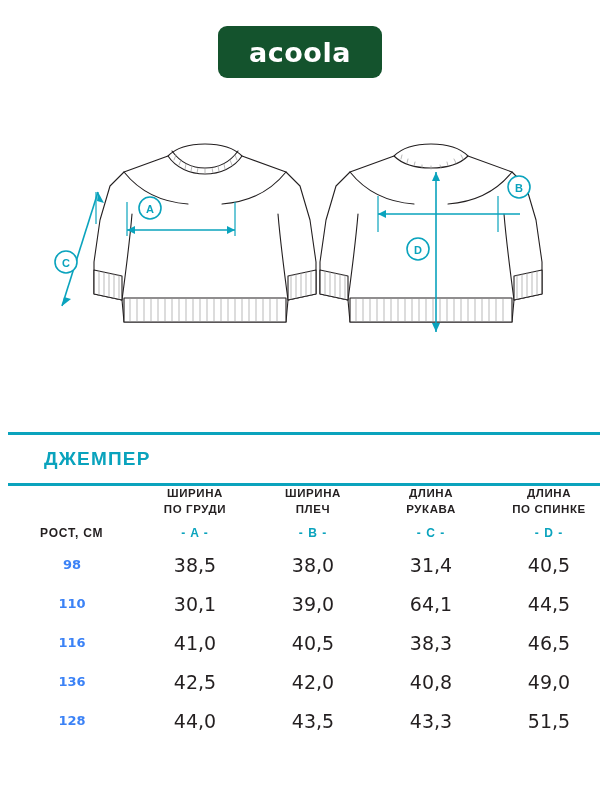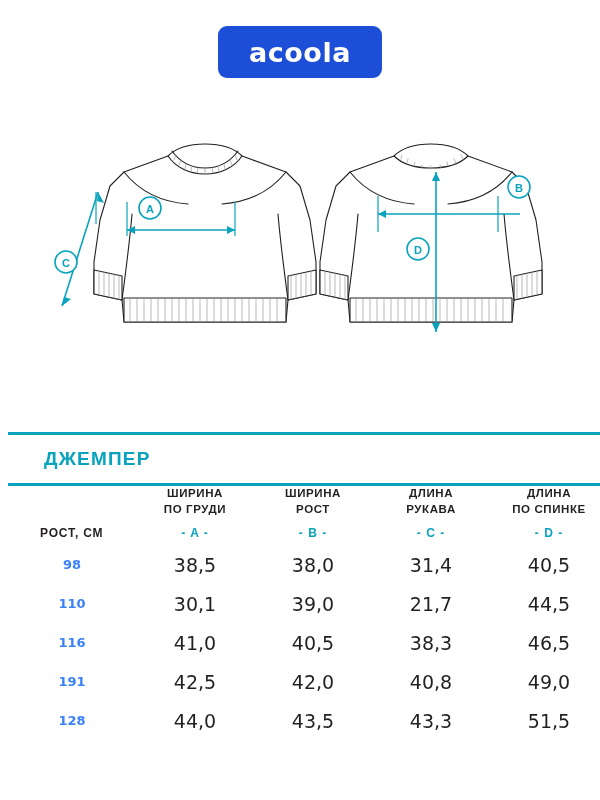--- a/index.html
+++ b/index.html
@@ -10,21 +10,21 @@
   }
   .page { position: relative; width: 600px; height: 800px; overflow: hidden; }
 
   
   .logo-wrap {
     position: absolute; left: 0; right: 0; top: 26px;
     display: flex; justify-content: center;
   }
   .logo {
     width: 164px; height: 52px; border-radius: 9px;
-    background: #1d4ed8;
+    background: #14532d;
     display: flex; align-items: center; justify-content: center;
   }
   .logo-text {
     color: #ffffff;
     font-size: 27px;
     font-weight: bold;
     letter-spacing: 0.5px;
     font-family: "DejaVu Sans", sans-serif;
   }
 
@@ -332,21 +332,21 @@
           <th class="left col-h">
             <span>РОСТ, СМ</span>
           </th>
           <th class="col-v">
             <span>ШИРИНА</span><br>
             <span>ПО ГРУДИ</span>
             <span class="code">- A -</span>
           </th>
           <th class="col-v">
             <span>ШИРИНА</span><br>
-            <span>РОСТ</span>
+            <span>ПЛЕЧ</span>
             <span class="code">- B -</span>
           </th>
           <th class="col-v">
             <span>ДЛИНА</span><br>
             <span>РУКАВА</span>
             <span class="code">- C -</span>
           </th>
           <th class="col-v">
             <span>ДЛИНА</span><br>
             <span>ПО СПИНКЕ</span>
@@ -359,32 +359,32 @@
           <td class="height">98</td>
           <td>38,5</td>
           <td>38,0</td>
           <td>31,4</td>
           <td>40,5</td>
         </tr>
         <tr>
           <td class="height">110</td>
           <td>30,1</td>
           <td>39,0</td>
-          <td>21,7</td>
+          <td>64,1</td>
           <td>44,5</td>
         </tr>
         <tr>
           <td class="height">116</td>
           <td>41,0</td>
           <td>40,5</td>
           <td>38,3</td>
           <td>46,5</td>
         </tr>
         <tr>
-          <td class="height">191</td>
+          <td class="height">136</td>
           <td>42,5</td>
           <td>42,0</td>
           <td>40,8</td>
           <td>49,0</td>
         </tr>
         <tr>
           <td class="height">128</td>
           <td>44,0</td>
           <td>43,5</td>
           <td>43,3</td>

